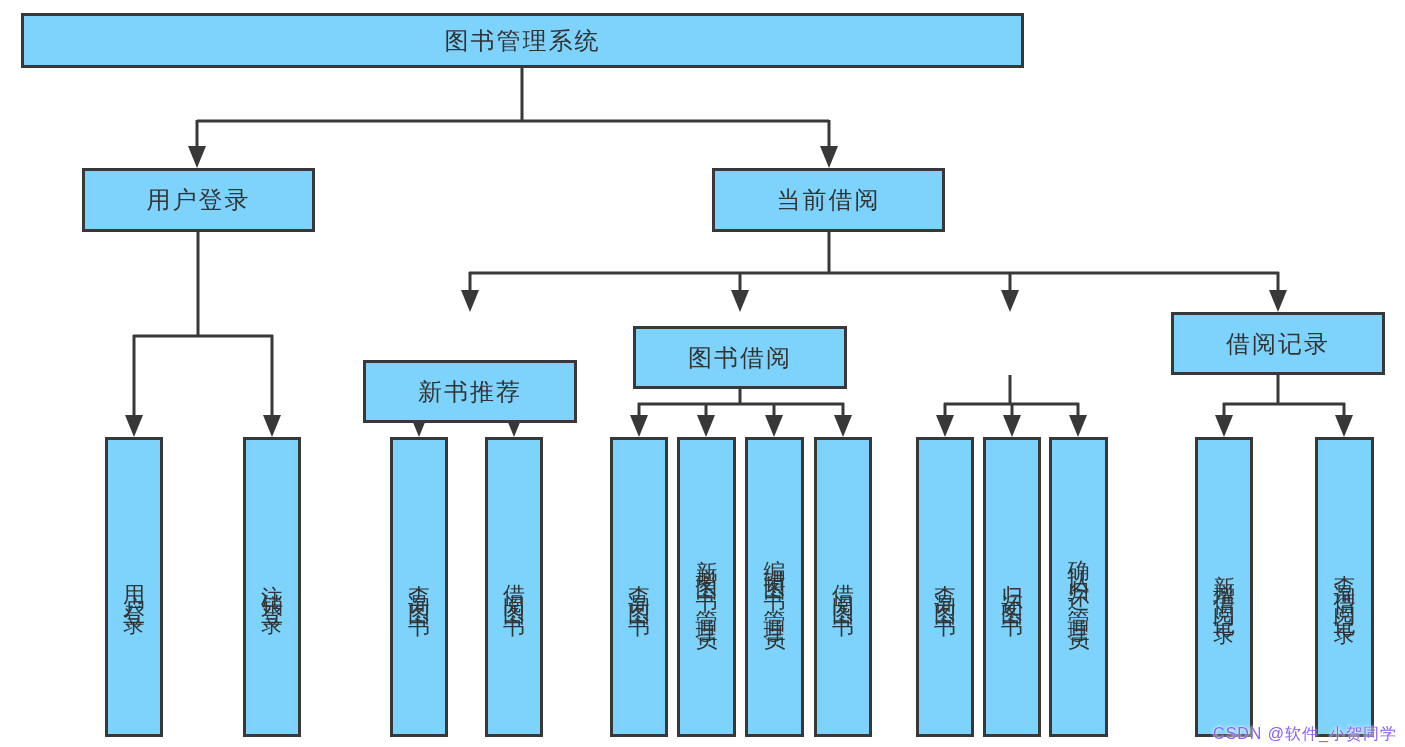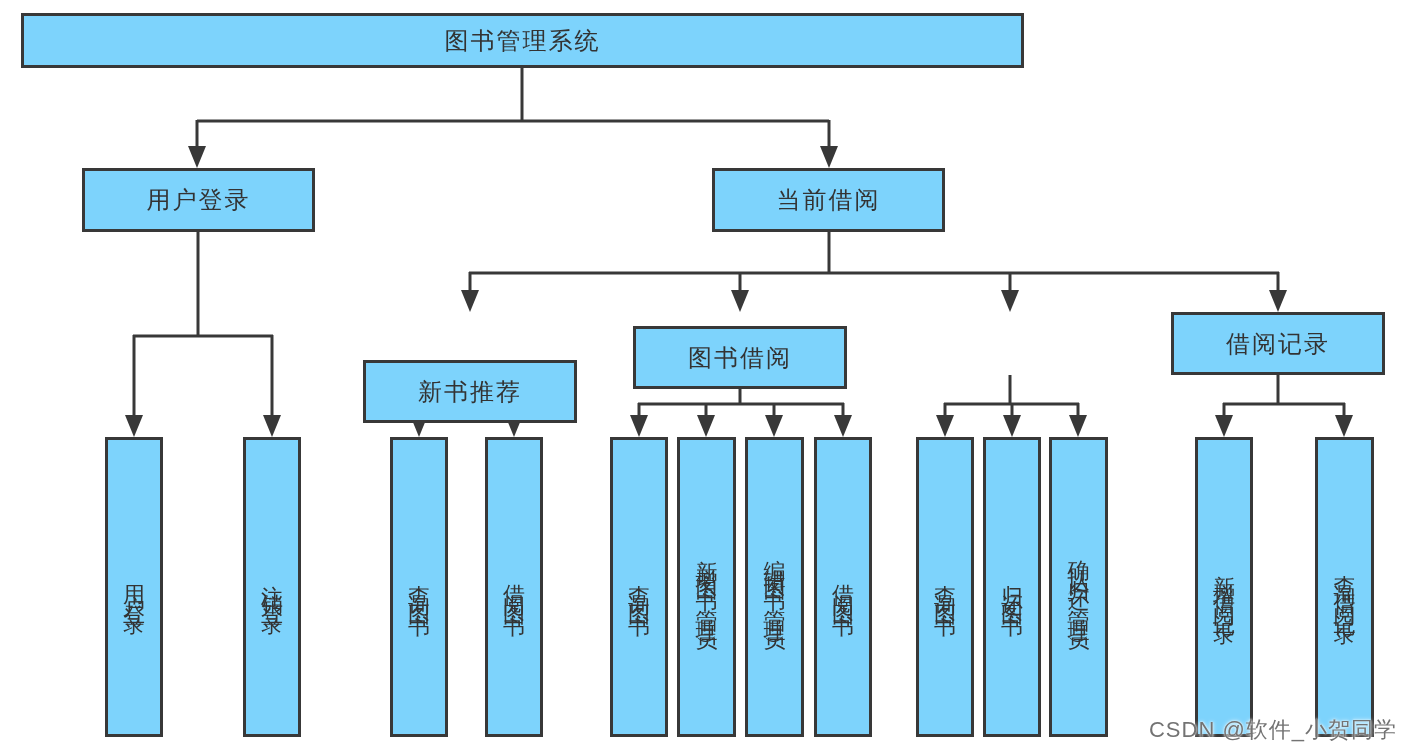--- a/index.html
+++ b/index.html
@@ -31,22 +31,22 @@
     writing-mode:vertical-rl;
     text-orientation:mixed;
     font-size:22px;
     letter-spacing:10px;
     line-height:1;
   }
   .watermark{
     position:absolute;
     right:8px;
     bottom:2px;
-    font-size:22px;
-    color:#737373;
+    font-size:16px;
+    color:#8b5cf6;
     letter-spacing:1px;
     white-space:nowrap;
     text-shadow:0 0 2px #fff,0 0 4px #fff;
   }
 </style>
 </head>
 <body>
 
 <div class="canvas">
 

